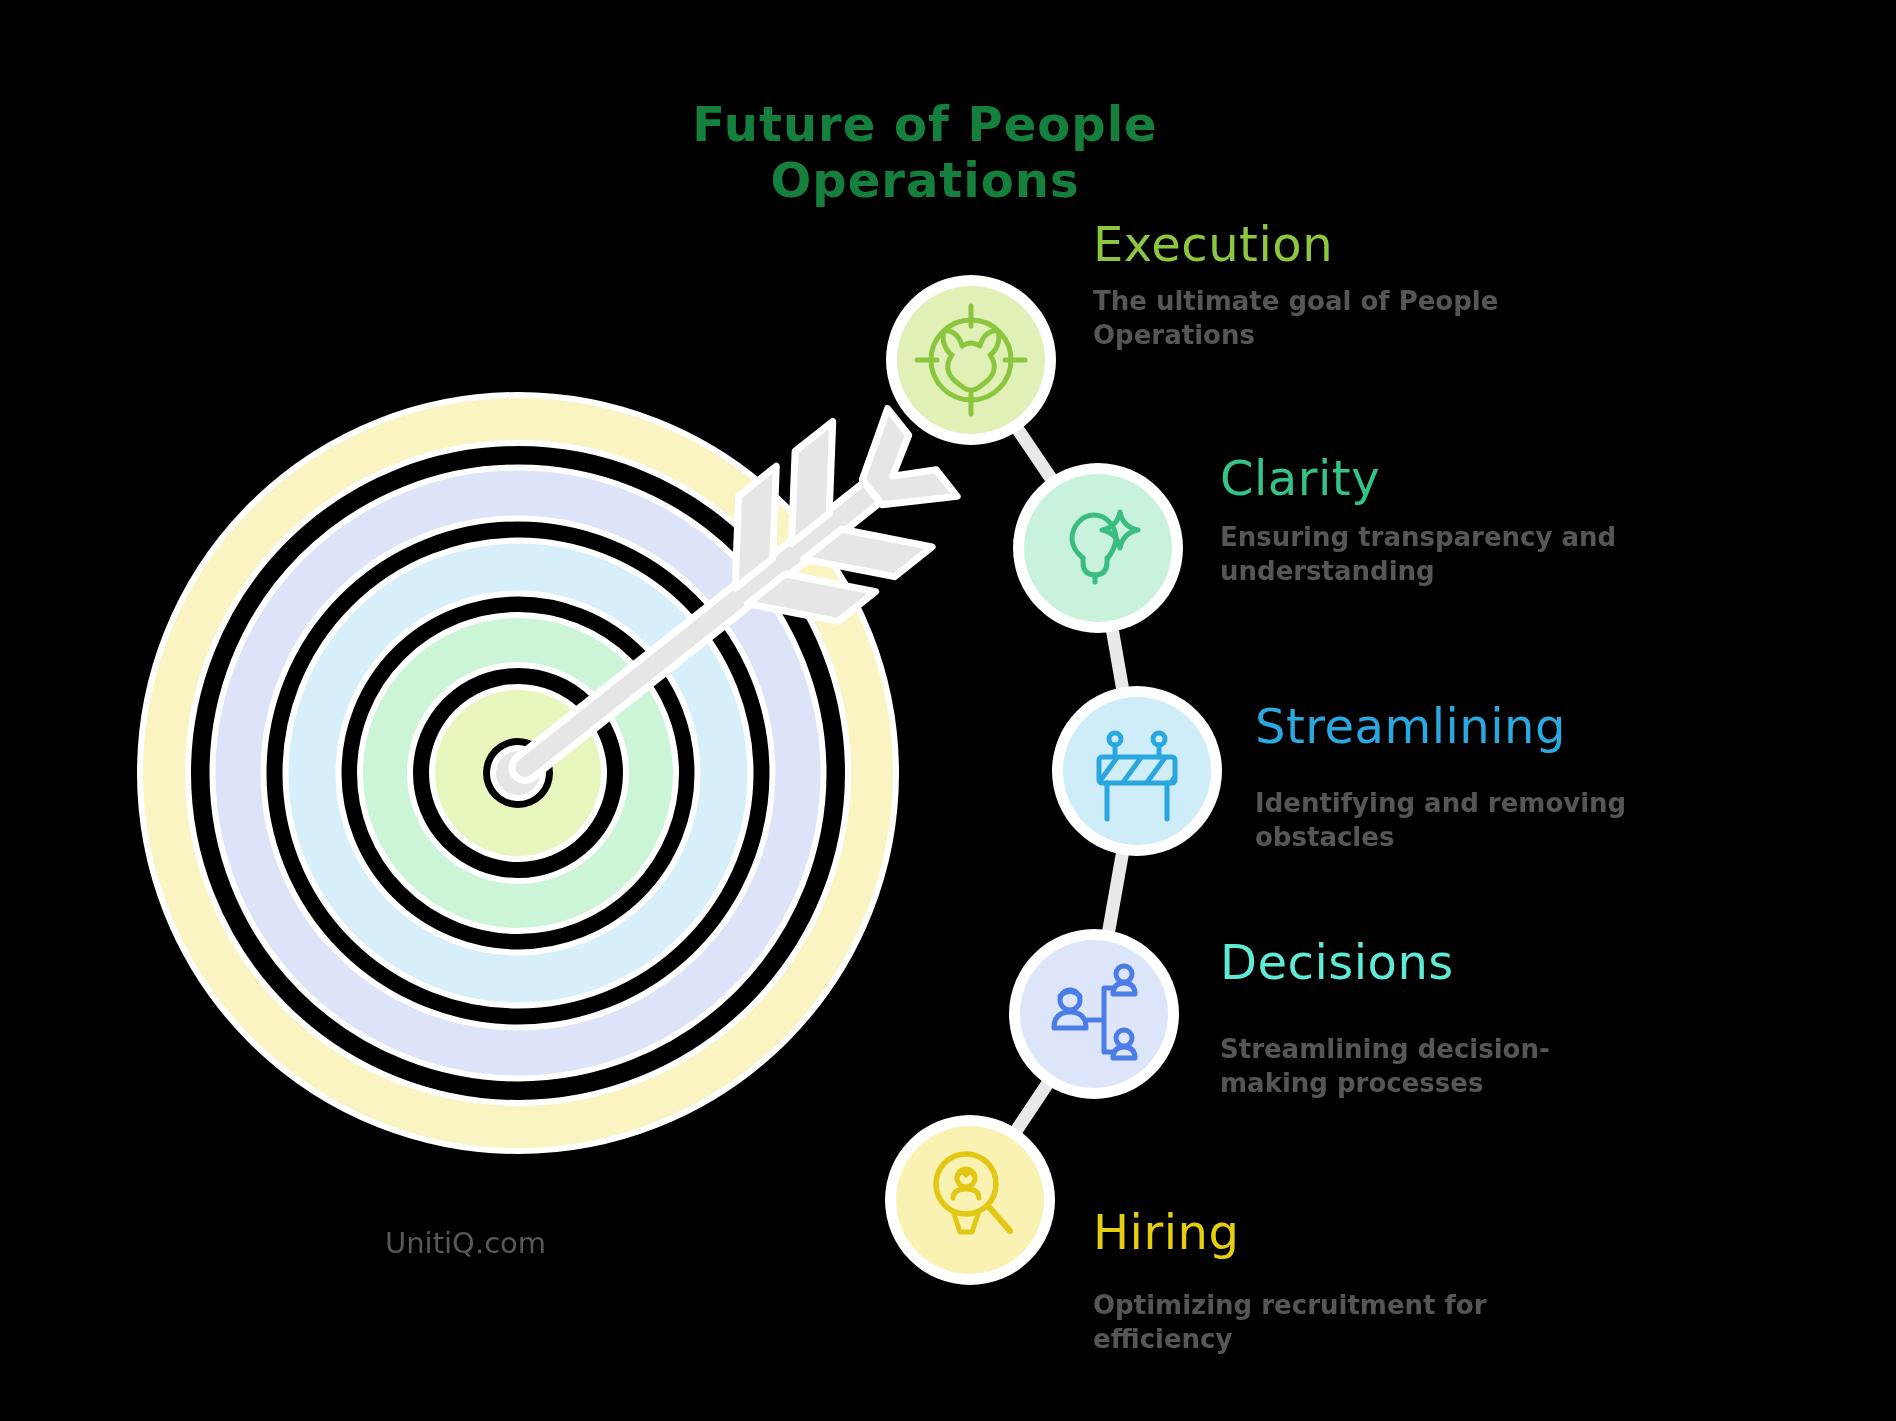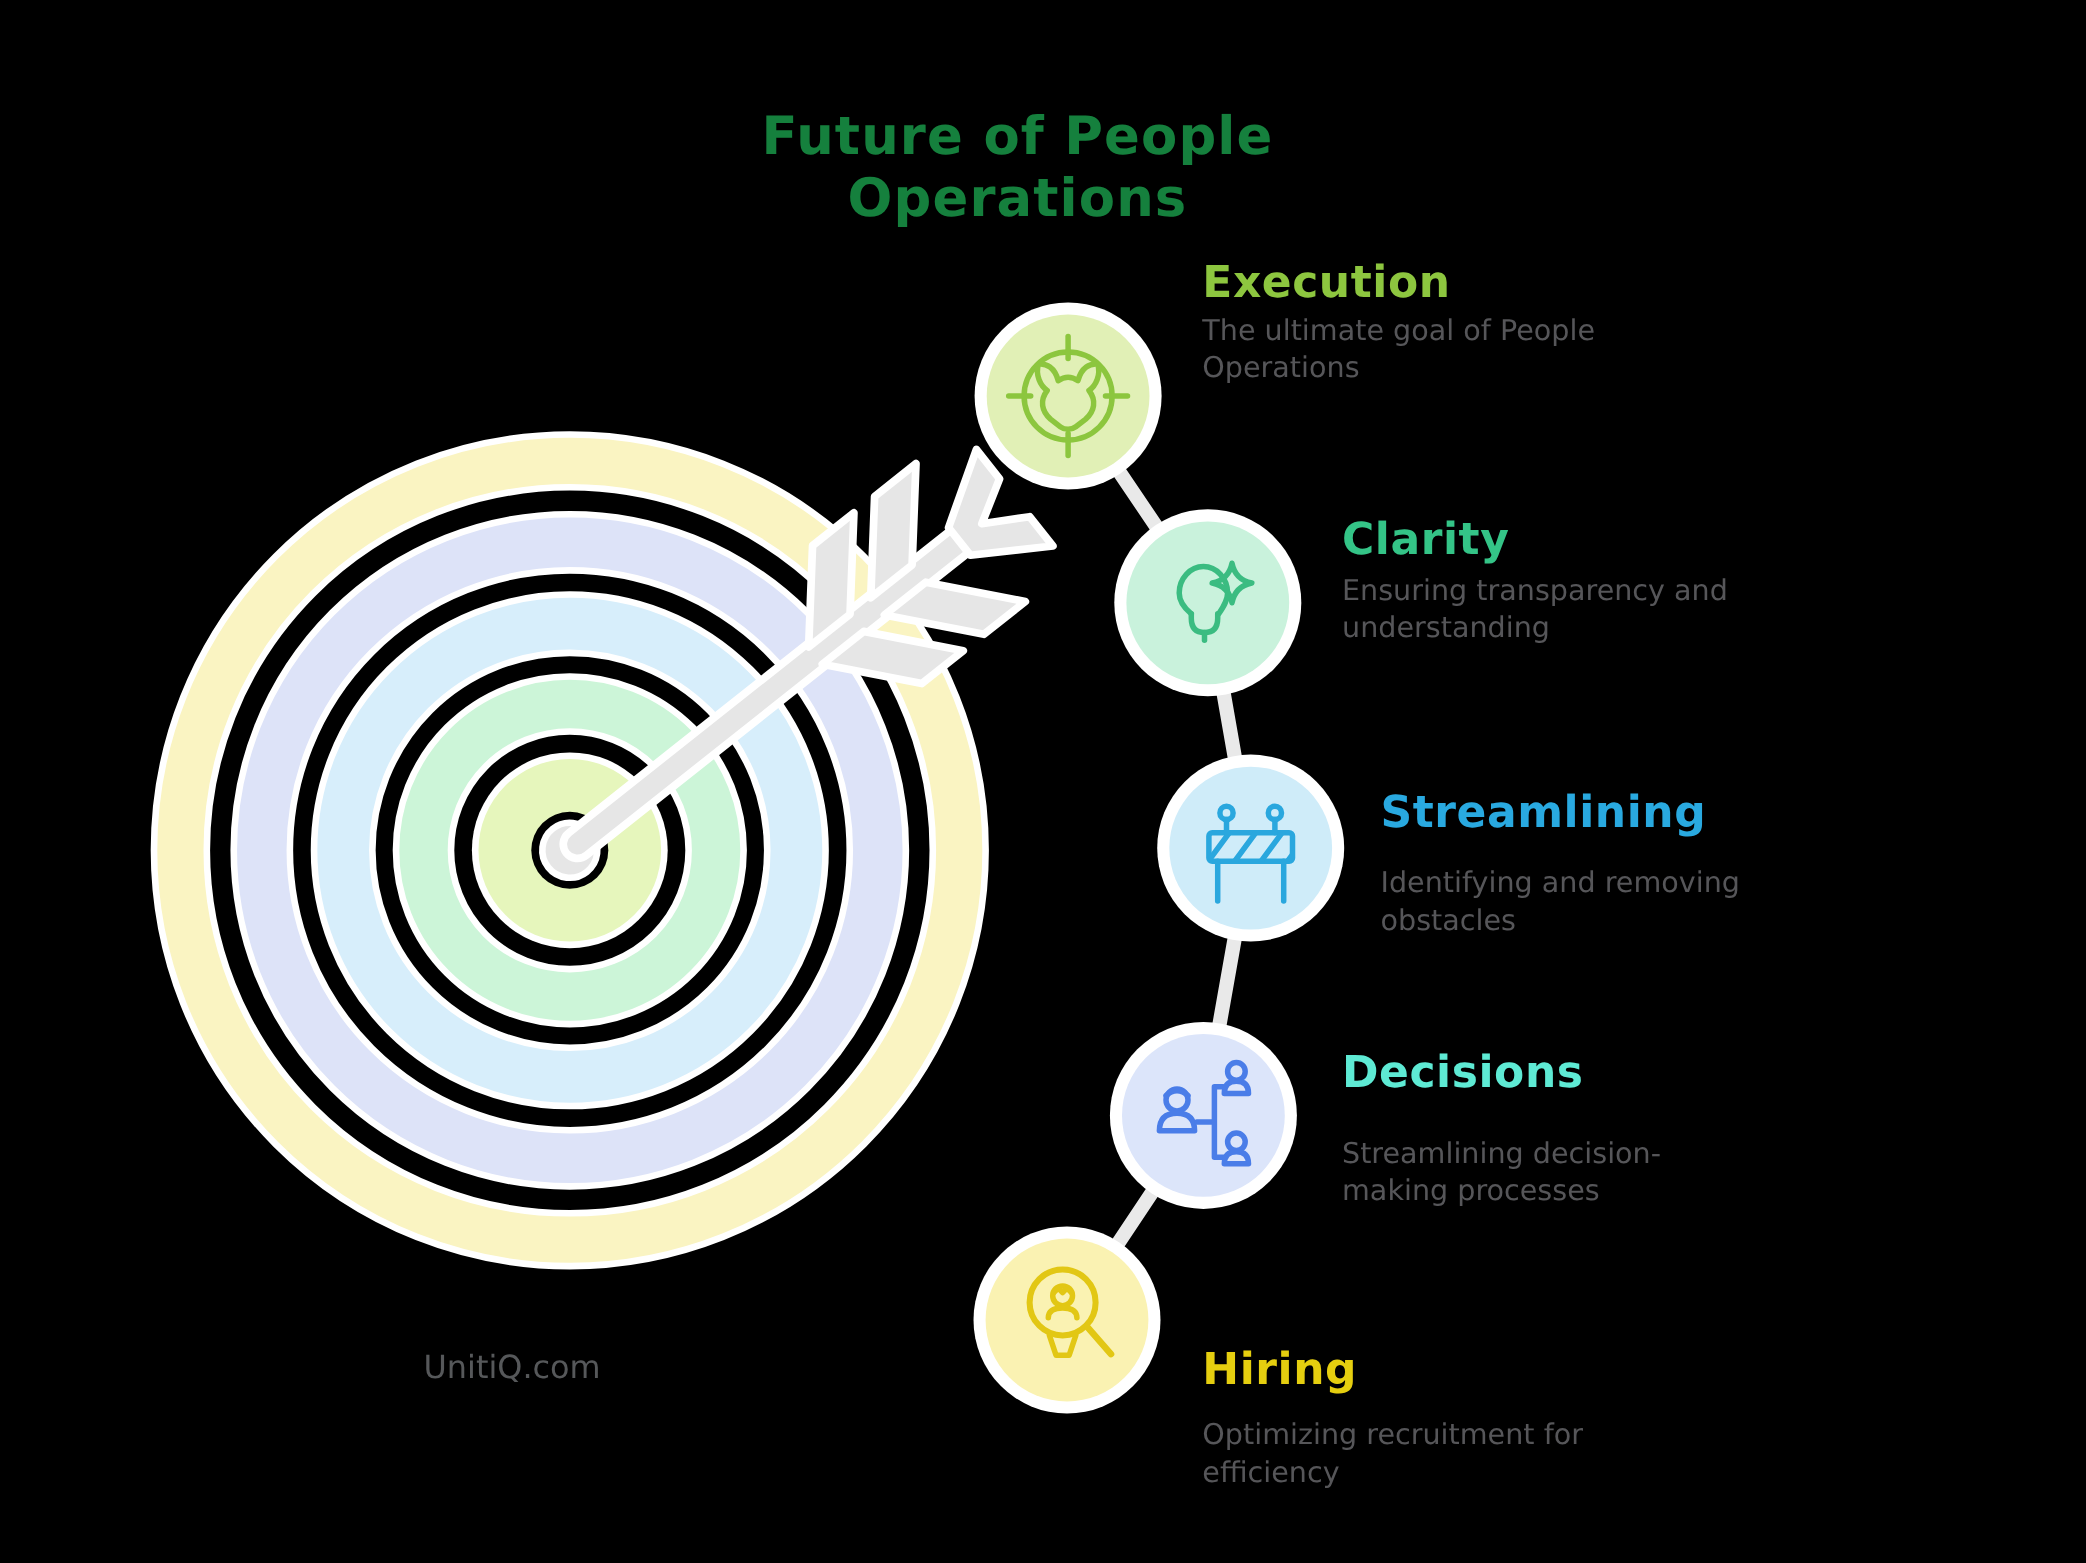--- a/index.html
+++ b/index.html
@@ -12,24 +12,24 @@
   }
   #scene{position:absolute;left:0;top:0;z-index:1;}
   .txt{position:absolute;z-index:2;}
   .page-title{
     left:540px;top:96px;width:770px;
     text-align:center;
     font-size:48px;font-weight:700;letter-spacing:1px;
     color:#15803d;
   }
   .step-label{
-    font-size:40px;font-weight:700;letter-spacing:0.5px;line-height:1;margin-top:17px;
+    font-size:48px;font-weight:400;letter-spacing:0.5px;line-height:1;
   }
   .step-desc{
-    font-size:26px;font-weight:400;line-height:1.32;
+    font-size:26px;font-weight:700;line-height:1.32;
     color:#565659;
   }
   .lbl-execution{left:1093px;top:220px;}
   .desc-execution{left:1093px;top:284px;width:430px;}
   .lbl-clarity{left:1220px;top:454px;}
   .desc-clarity{left:1220px;top:520px;width:420px;}
   .lbl-bottlenecks{left:1255px;top:702px;}
   .desc-bottlenecks{left:1255px;top:786px;width:420px;}
   .lbl-decisions{left:1220px;top:938px;}
   .desc-decisions{left:1220px;top:1032px;width:350px;}

